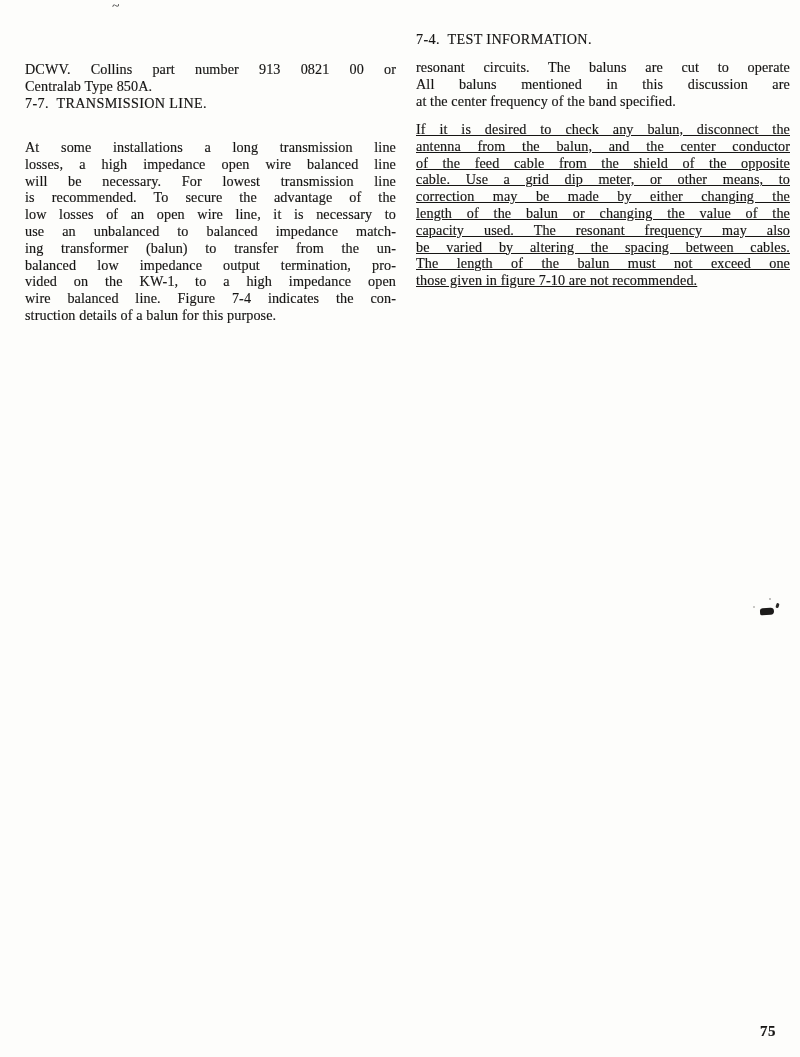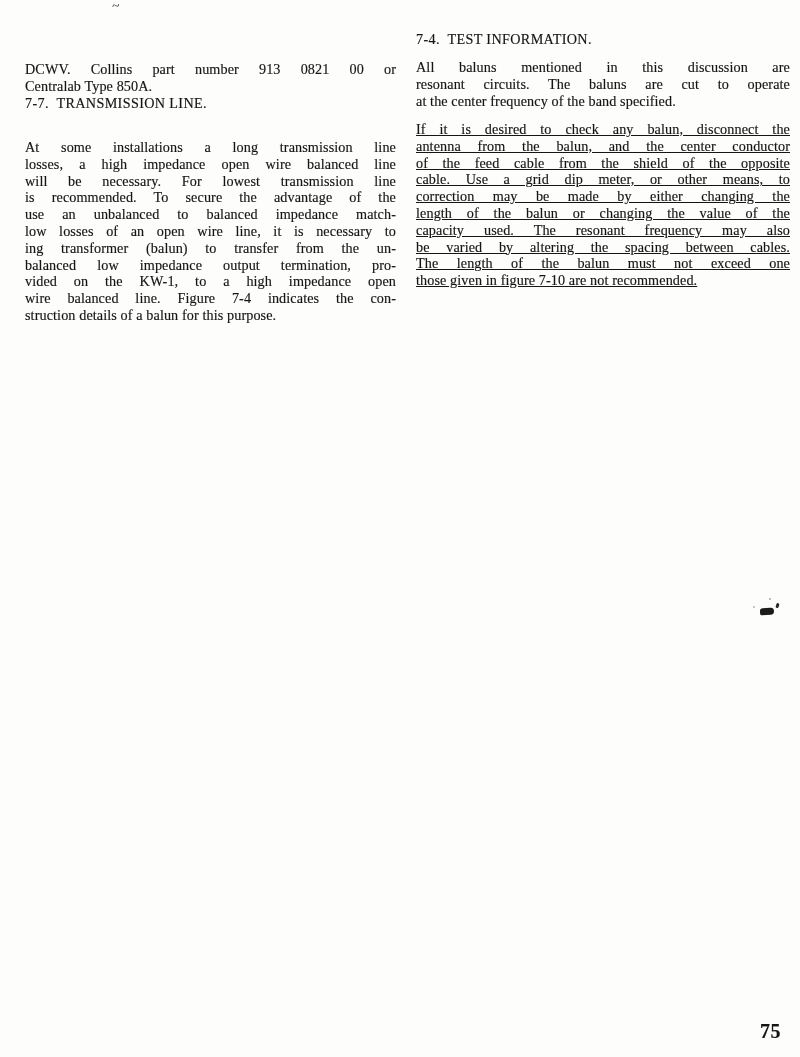--- a/index.html
+++ b/index.html
@@ -19,21 +19,21 @@
   }
   .block { position: absolute; }
   .col-left  { left: 25px;  width: 371px; }
   .col-right { left: 416px; width: 374px; }
   .line { text-align: justify; text-align-last: justify; white-space: normal; }
   .line.last { text-align: left; text-align-last: left; }
   .heading { white-space: pre; letter-spacing: 0.35px; }
   .page-number {
     position: absolute;
     left: 760px; top: 1023px;
-    font-size: 20px;
+    font-size: 15px;
     font-weight: bold;
     letter-spacing: 0.5px;
   }
   
   .squiggle {
     position: absolute;
     left: 112px; top: -2px;
     font-size: 14px;
     color: #3a3a3a;
     transform: rotate(-6deg);
@@ -77,34 +77,34 @@
     <div class="line last">Centralab Type 850A.</div>
   </div>
 
   <div class="block col-left heading" style="top:95px;">7-7.  TRANSMISSION LINE.</div>
 
   <div class="block col-left" style="top:139px;">
     <div class="line">At some installations a long transmission line</div>
     <div class="line">losses, a high impedance open wire balanced line</div>
     <div class="line">will be necessary.  For lowest transmission line</div>
     <div class="line">is recommended.  To secure the advantage of the</div>
+    <div class="line">low losses of an open wire line, it is necessary to</div>
     <div class="line">use an unbalanced to balanced impedance match-</div>
-    <div class="line">low losses of an open wire line, it is necessary to</div>
     <div class="line">ing transformer (balun) to transfer from the un-</div>
     <div class="line">balanced low impedance output termination, pro-</div>
     <div class="line">vided on the KW-1, to a high impedance open</div>
     <div class="line">wire balanced line.  Figure 7-4 indicates the con-</div>
     <div class="line last">struction details of a balun for this purpose.</div>
   </div>
 
   <div class="block col-right heading" style="top:31px;">7-4.  TEST INFORMATION.</div>
 
   <div class="block col-right" style="top:59px;">
+    <div class="line">resonant circuits.  The baluns are cut to operate</div>
     <div class="line">All baluns mentioned in this discussion are</div>
-    <div class="line">resonant circuits.  The baluns are cut to operate</div>
     <div class="line last">at the center frequency of the band specified.</div>
   </div>
 
   <div class="block col-right" style="top:121px;text-decoration:underline;">
     <div class="line">If it is desired to check any balun, disconnect the</div>
     <div class="line">antenna from the balun, and the center conductor</div>
     <div class="line">of the feed cable from the shield of the opposite</div>
     <div class="line">cable.  Use a grid dip meter, or other means, to</div>
     <div class="line">correction may be made by either changing the</div>
     <div class="line">length of the balun or changing the value of the</div>

